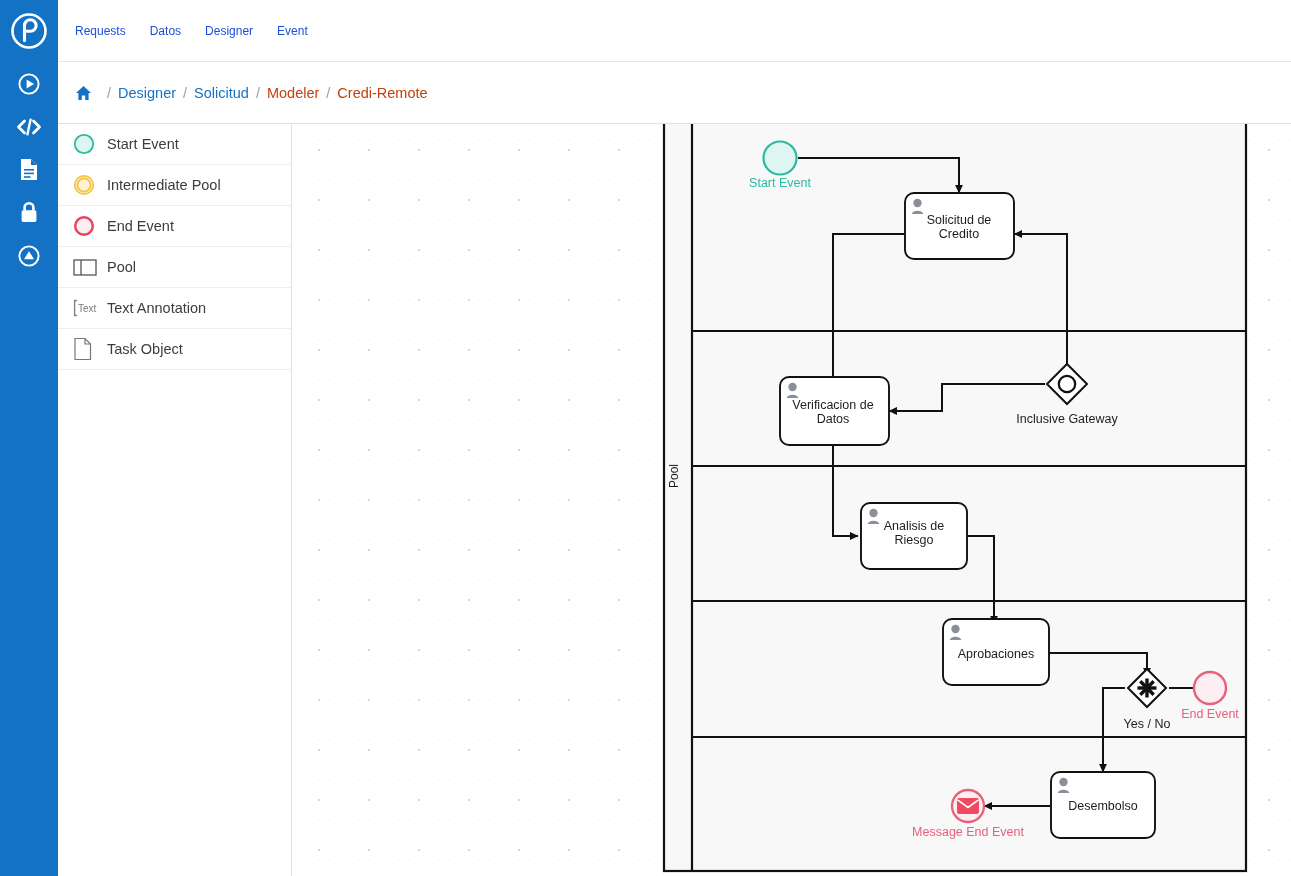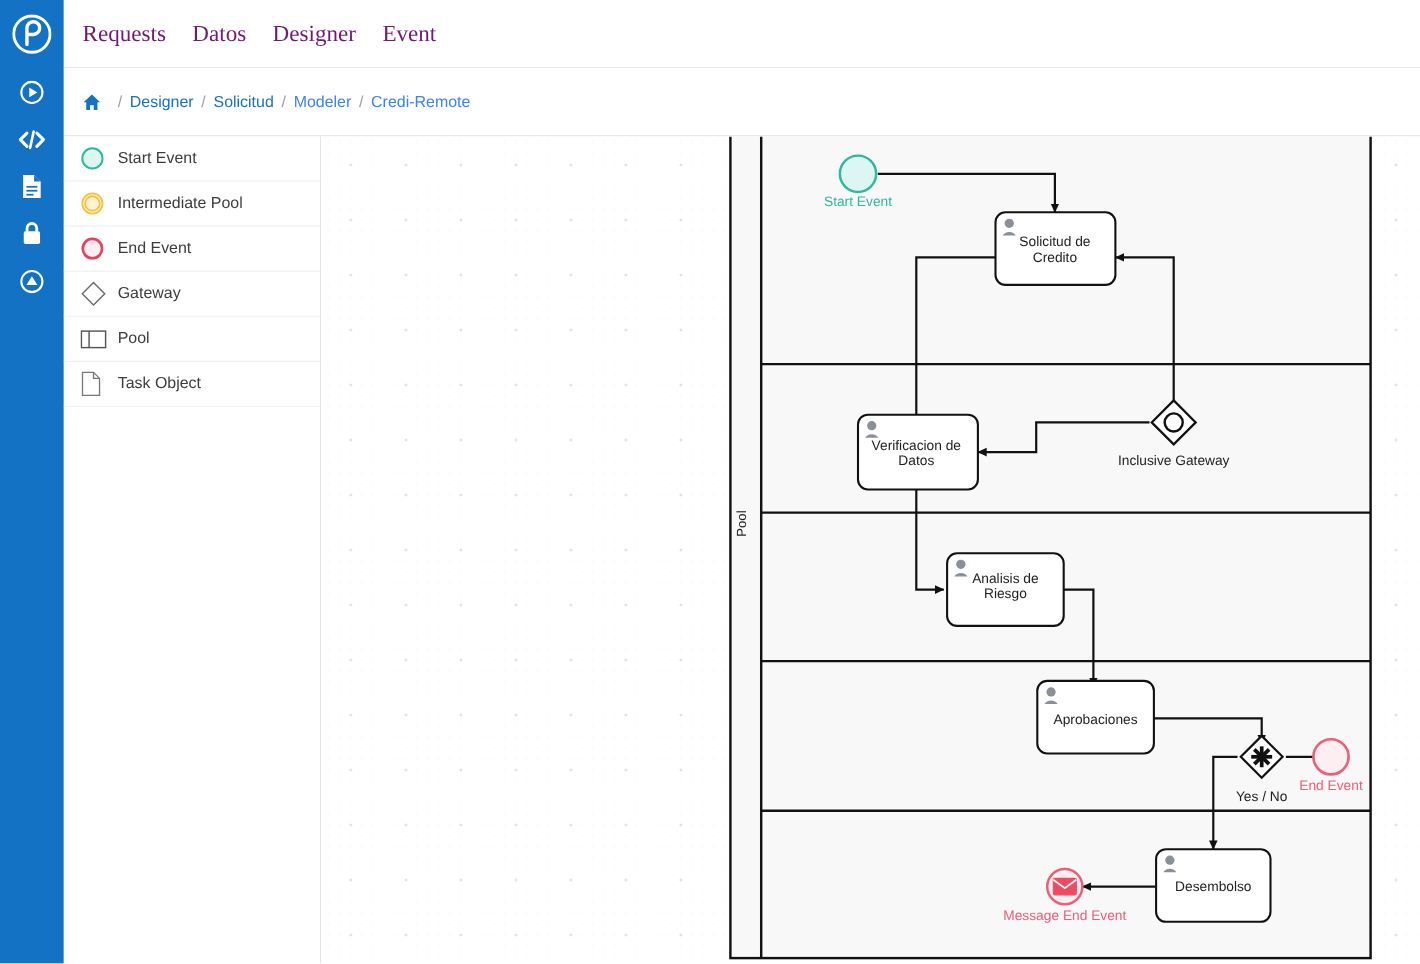--- a/index.html
+++ b/index.html
@@ -22,34 +22,34 @@
   .rail-item { width: 58px; height: 43px; display: flex; align-items: center; justify-content: center; cursor: pointer; }
   .rail-item svg, .rail-logo svg { display: block; }
 
   
   .topnav {
     position: absolute; left: 58px; top: 0; width: 1233px; height: 62px;
     background: #ffffff; border-bottom: 1px solid #e6e6e6;
     display: flex; align-items: center; padding-left: 17px;
   }
   .topnav a {
-    font-size: 21px; color: #701a75; text-decoration: none;
-    margin-right: 24px; white-space: nowrap; font-family: Liberation Serif, serif;
+    font-size: 12px; color: #1d4ed8; text-decoration: none;
+    margin-right: 24px; white-space: nowrap;
   }
 
   
   .crumbbar {
     position: absolute; left: 58px; top: 62px; width: 1233px; height: 62px;
     background: #ffffff; border-bottom: 1px solid #dee2e6;
     display: flex; align-items: center; padding-left: 17px;
   }
   .crumbbar .home { display: flex; align-items: center; margin-right: 8px; }
   .crumbbar .sep { color: #9aa0a6; font-size: 14.5px; margin: 0 7px; }
   .crumbbar .crumb { font-size: 14.5px; color: #1472c4; text-decoration: none; white-space: nowrap; }
-  .crumbbar .crumb.plain { color: #3b82f6; }
+  .crumbbar .crumb.plain { color: #c2410c; }
 
   
   .palette {
     position: absolute; left: 58px; top: 124px; width: 234px; height: 752px;
     background: #ffffff; border-right: 1px solid #e2e2e2;
   }
   .pal-row {
     height: 41px; display: flex; align-items: center;
     border-bottom: 1px solid #eeeeee; padding-left: 15px; cursor: pointer;
   }
@@ -181,39 +181,40 @@
     <div class="pal-row">
       <span class="pal-ico">
         <svg width="22" height="22" viewBox="0 0 22 22">
             <circle cx="11" cy="11" r="8.8" fill="#fdeff1" stroke="#e8405f" stroke-width="2.4"></circle>
           </svg>
       </span>
       <span class="pal-label">End Event</span>
     </div>
 
 
-    <div class="pal-row">
-      <span class="pal-ico">
-        <svg width="24" height="24" viewBox="0 0 24 24">
-            <polygon points="12,1.8 22.2,12 12,22.2 1.8,12" fill="#ffffff" stroke="#6a6a6a" stroke-width="1.3"></polygon>
-          </svg>
-      </span>
-      <span class="pal-label">Gateway</span>
-    </div>
 
     <div class="pal-row">
       <span class="pal-ico">
         <svg width="25" height="19" viewBox="0 0 25 19">
           <rect x="1" y="2" width="22" height="15" fill="#ffffff" stroke="#555555" stroke-width="1.3"></rect>
           <line x1="8" y1="2" x2="8" y2="17" stroke="#555555" stroke-width="1.3"></line>
         </svg>
       </span>
       <span class="pal-label">Pool</span>
     </div>
 
+    <div class="pal-row">
+      <span class="pal-ico">
+        <svg width="32" height="18" viewBox="0 0 32 18">
+          <path d="M4 1.5 H1.6 V16.5 H4" fill="none" stroke="#7b7b7b" stroke-width="1.3"></path>
+          <text x="5" y="13" font-family="Liberation Sans, sans-serif" font-size="10" fill="#7b7b7b">Text</text>
+        </svg>
+      </span>
+      <span class="pal-label">Text Annotation</span>
+    </div>
 
     <div class="pal-row">
       <span class="pal-ico">
         <svg width="20" height="24" viewBox="0 0 20 24">
           <path d="M2 1.5 H12 L17.5 7 V22.5 H2 Z" fill="#ffffff" stroke="#777777" stroke-width="1.2"></path>
           <path d="M12 1.5 V7 H17.5" fill="none" stroke="#777777" stroke-width="1.2"></path>
         </svg>
       </span>
       <span class="pal-label">Task Object</span>
     </div>

